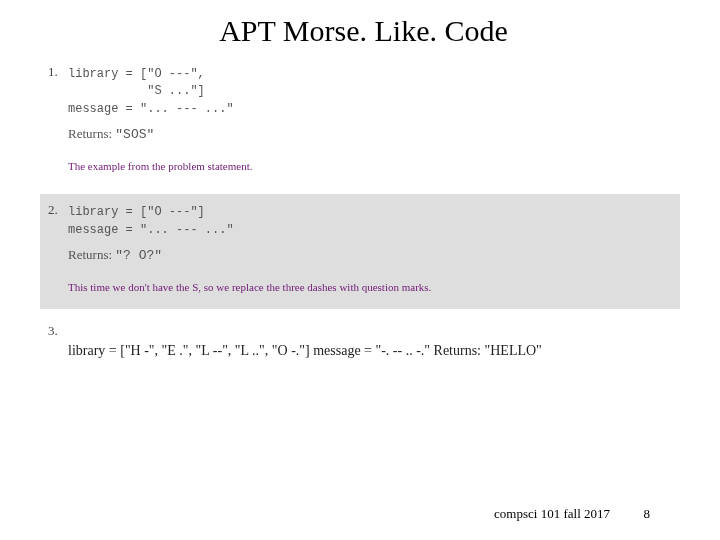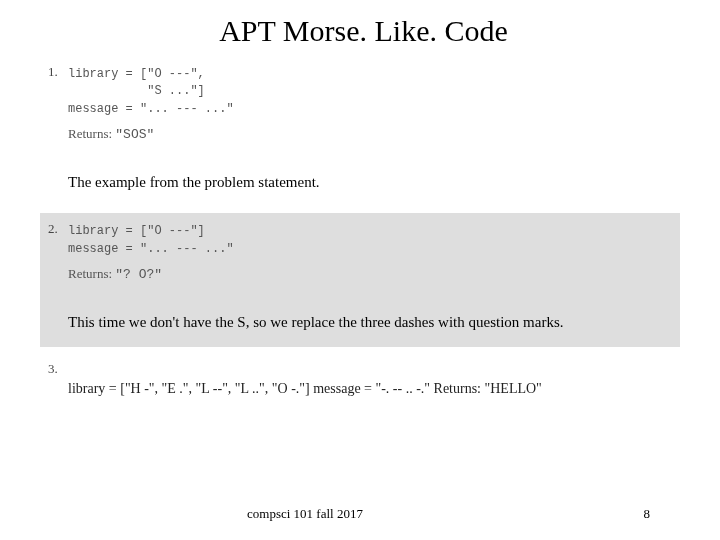--- a/index.html
+++ b/index.html
@@ -47,43 +47,43 @@
       font-family: "Times New Roman", serif;
       font-size: 13px;
       color: #555;
       margin-top: 8px;
     }
     .returns .rv {
       font-family: "Courier New", monospace;
     }
     .explain {
       font-family: "Times New Roman", serif;
-      font-size: 15px;
-      color: #000000;
-      margin-top: 32px;
+      font-size: 11px;
+      color: #701a75;
+      margin-top: 18px;
       margin-bottom: 6px;
     }
     .ex3-line {
       font-family: "Times New Roman", serif;
       font-size: 14px;
       color: #222;
       margin-top: 18px;
     }
     .footer {
       position: absolute;
       bottom: 18px;
       width: 100%;
       display: flex;
       justify-content: space-between;
       padding: 0 70px 0 0;
       font-size: 13px;
     }
     .footer .center {
       flex: 1;
-      text-align: center;
+      text-align: right;
     }
     .footer .pageno {
       width: 40px;
       text-align: right;
     }
   </style>
 </head>
 <body>
 
 <div class="title">APT Morse. Like. Code</div>

